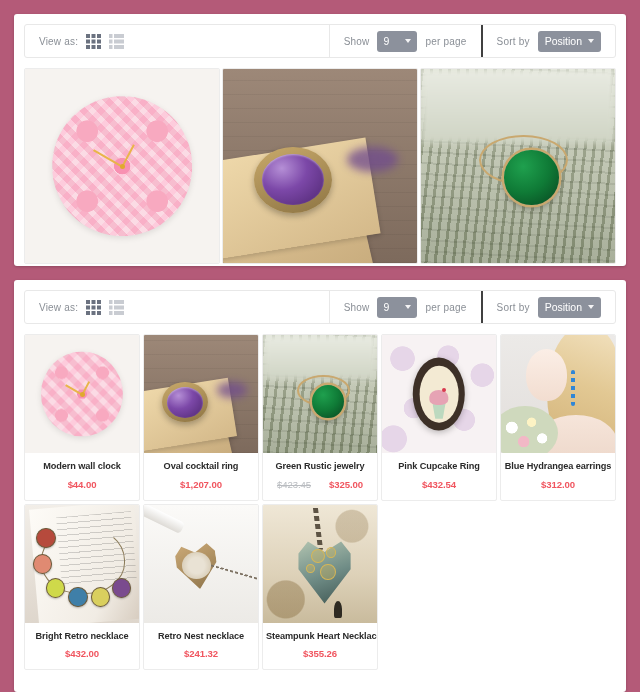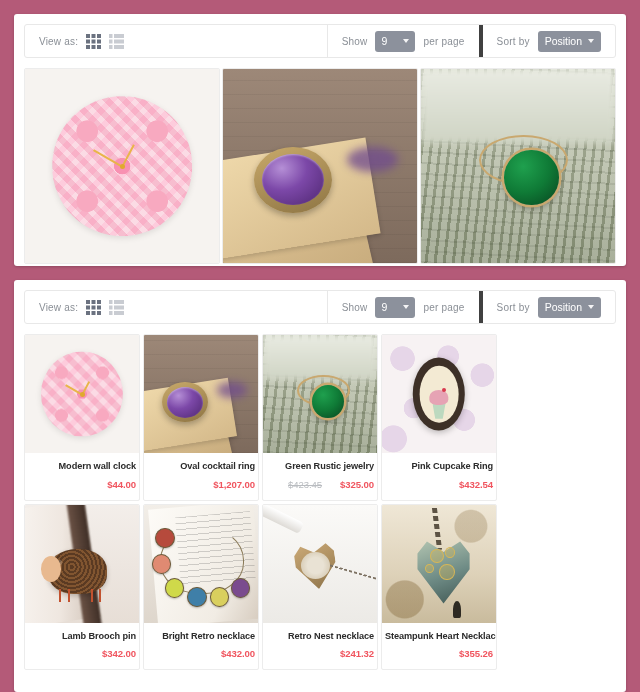--- a/index.html
+++ b/index.html
@@ -35,21 +35,21 @@
     display: flex; align-items: stretch;
     border: 1px solid #e8e8e8;
     border-radius: 3px;
     height: 34px;
     background: #fff;
     margin-bottom: 10px;
   }
   .tb-cell {
     display: flex; align-items: center;
     padding: 0 14px;
-    border-right: 4px solid #404040;
+    border-right: 2px solid #404040;
     gap: 8px;
   }
   .tb-cell.flex { flex: 1; border-right: 1px solid #e8e8e8; }
   .tb-cell.last { border-right: none; }
   .tb-label {
     font-size: 10px; color: #8a8f96; letter-spacing: .2px;
     white-space: nowrap;
   }
 
   .viewicon { display: inline-block; line-height: 0; }
@@ -99,21 +99,21 @@
   .pcard {
     border: 1px solid #ececec;
     border-radius: 2px;
     background: #fff;
     overflow: hidden;
     display: flex; flex-direction: column;
   }
   .pcard .ph { width: 100%; height: 118px; flex: none; }
   .pinfo {
     padding: 8px 3px 10px 3px;
-    text-align: right;
+    text-align: center;
   }
   .pname {
     font-size: 9.2px; font-weight: bold; color: #2b2b2b;
     line-height: 1.25; letter-spacing: -.1px;
     white-space: nowrap;
   }
   .pprice {
     margin-top: 6px;
     font-size: 9.6px; color: #f0555f; font-weight: bold;
     letter-spacing: -.1px;
@@ -619,40 +619,37 @@
             <div class="cup"></div>
             <div class="icing"></div>
             <div class="cherry"></div>
         </div>
         <div class="pinfo">
           <div class="pname">Pink Cupcake Ring</div>
           <div class="pprice">$432.54</div>
         </div>
       </div>
 
+      <div class="pcard">
+        <div class="ph ph-model">
+          <div class="hair"></div>
+            <div class="face2"></div>
+            <div class="shoulder"></div>
+          <div class="earring"></div>
+            <div class="bouquet"></div>
+        </div>
+        <div class="pinfo">
+          <div class="pname">Blue Hydrangea earrings</div>
+          <div class="pprice">$312.00</div>
+        </div>
+      </div>
     </div>
 
     <div class="grid5 gridrow2">
 
-      <div class="pcard">
-        <div class="ph ph-lamb">
-          <div class="book"></div>
-            <div class="spine"></div>
-            <div class="body"></div>
-            <div class="headl"></div>
-          <div class="leg l1"></div>
-            <div class="leg l2"></div>
-            <div class="leg l3"></div>
-            <div class="leg l4"></div>
-        </div>
-        <div class="pinfo">
-          <div class="pname">Lamb Brooch pin</div>
-          <div class="pprice">$342.00</div>
-        </div>
-      </div>
 
       <div class="pcard">
         <div class="ph ph-retro">
           <div class="pages"></div>
             <div class="lines"></div>
             <div class="chain"></div>
           <div class="btn b1"></div>
             <div class="btn b2"></div>
             <div class="btn b3"></div>
           <div class="btn b4"></div>

